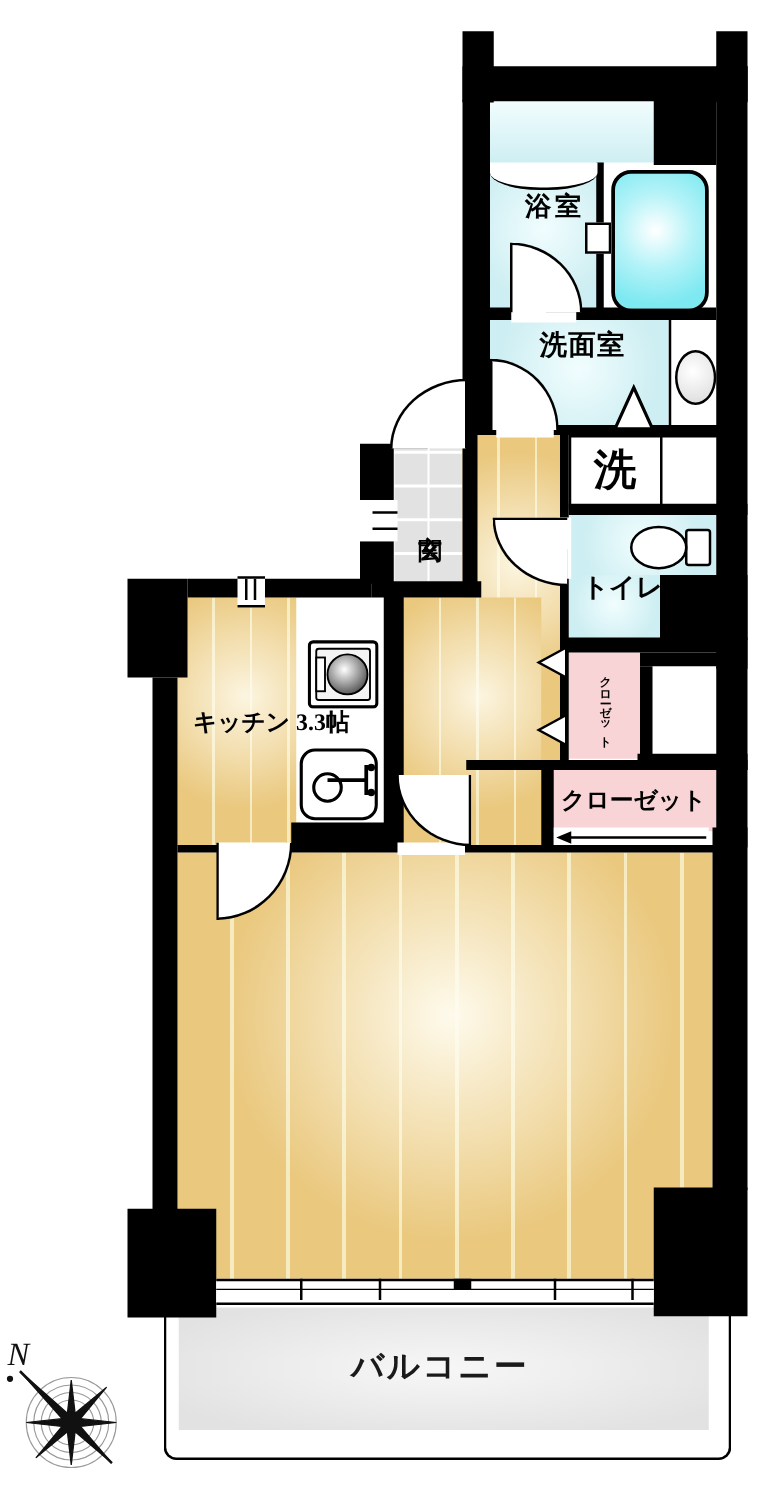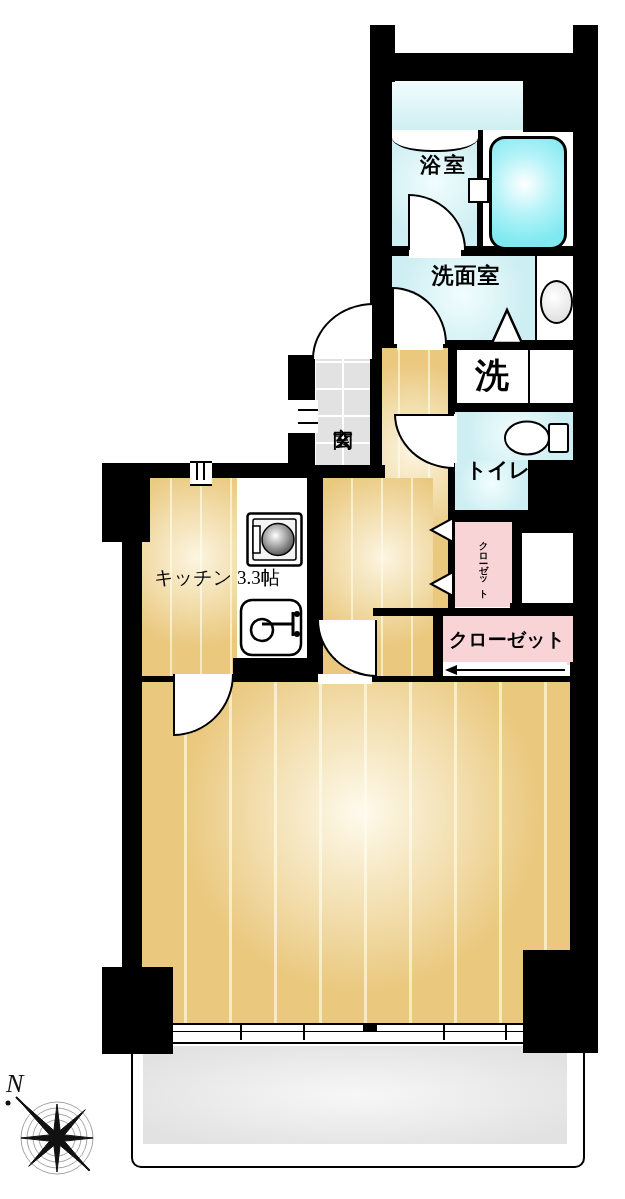--- a/index.html
+++ b/index.html
@@ -5,21 +5,21 @@
   html,body{margin:0;padding:0;background:#fff;}
   #plan{position:relative;width:625px;height:1199px;background:#fff;overflow:hidden;
         font-family:"Liberation Sans",sans-serif;}
   .abs{position:absolute;box-sizing:border-box;}
   .wall{position:absolute;background:#000;z-index:2;}
   .floor{position:absolute;z-index:1;}
   .gap{position:absolute;z-index:3;background:#fff;}
   .fix{position:absolute;z-index:4;}
   .lbl{position:absolute;z-index:5;transform:translate(-50%,-50%);white-space:nowrap;
        color:#000;font-weight:600;}
-  .serif{font-family:"Liberation Serif",serif;font-weight:400;}
+  .serif{font-family:"Liberation Serif",serif;font-weight:700;}
   .vert{writing-mode:vertical-rl;text-orientation:upright;}
   .wood{background-color:#eac87e;
         background-image:repeating-linear-gradient(90deg,rgba(255,255,255,0) 0 42px,#f6ebc0 42px 45px);}
   .wood-lit-strong{background-image:
         radial-gradient(circle 250px at 51% 38%,rgba(255,253,242,.95),rgba(255,253,242,0) 72%),
         repeating-linear-gradient(90deg,rgba(255,255,255,0) 0 42px,#f6ebc0 42px 45px);}
   .wood-lit{background-image:
         radial-gradient(circle 120px at 55% 40%,rgba(255,253,242,.85),rgba(255,253,242,0) 75%),
         repeating-linear-gradient(90deg,rgba(255,255,255,0) 0 28px,#f6ebc0 28px 30px);}
   .water{background:radial-gradient(circle at 50% 45%,#f1fdfe 0%,#cdeef2 75%);}
@@ -185,14 +185,15 @@
   </svg>
 
   <div class="lbl" style="left:444px;top:165px;font-size:21px;letter-spacing:3px;">浴室</div>
   <div class="lbl" style="left:466px;top:276px;font-size:22px;letter-spacing:1px;">洗面室</div>
   <div class="lbl serif" style="left:492px;top:376px;font-size:34px;font-weight:700;">洗</div>
   <div class="lbl" style="left:488px;top:470px;font-size:21px;padding-left:20px;">トイレ</div>
   <div class="lbl vert" style="left:343px;top:416px;font-size:19px;letter-spacing:3px;">玄関</div>
   <div class="lbl serif" style="left:217px;top:578px;font-size:19px;">キッチン 3.3帖</div>
   <div class="lbl vert" style="left:483px;top:564px;font-size:9.5px;letter-spacing:1px;">クローゼット</div>
   <div class="lbl" style="left:507px;top:640px;font-size:19px;">クローゼット</div>
+  <div class="lbl" style="left:352px;top:1093px;font-size:26px;color:#1a1a1a;letter-spacing:2px;z-index:5;">バルコニー</div>
 
 </div>
 
 </body></html>

